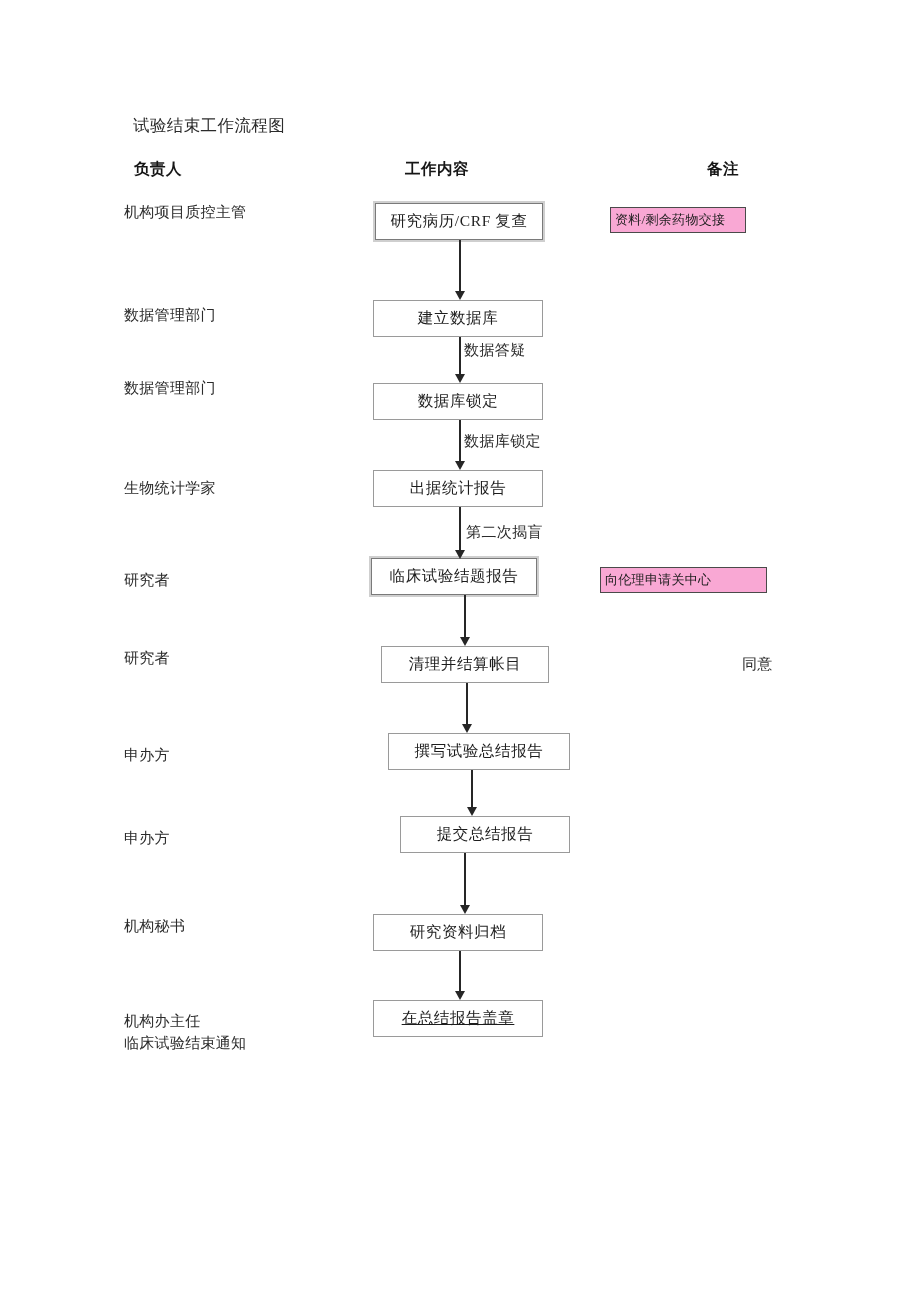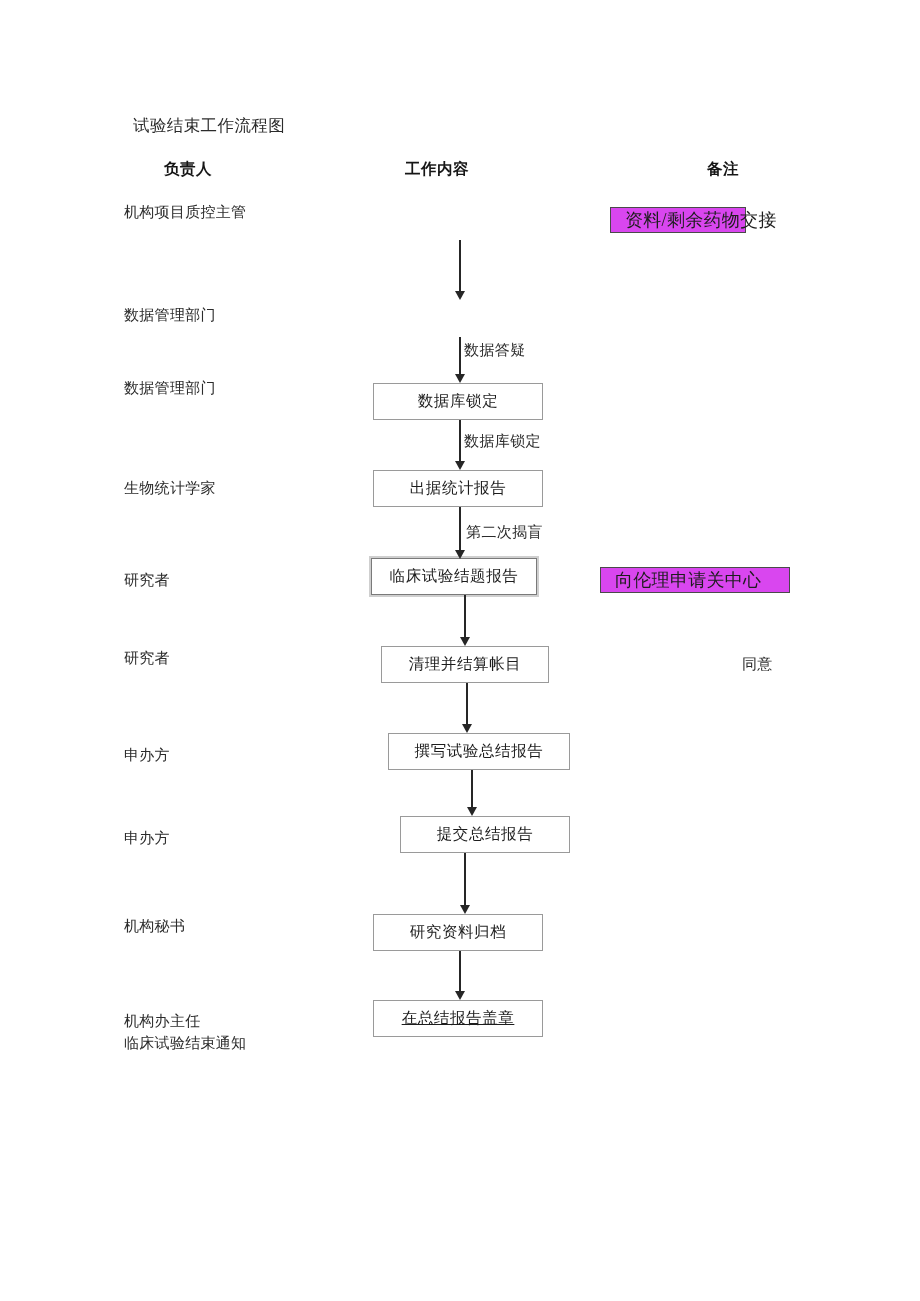--- a/index.html
+++ b/index.html
@@ -32,21 +32,21 @@
 
   
   .col-header {
     position: absolute;
     font-size: 15.5px;
     font-weight: bold;
     white-space: nowrap;
     color: #161616;
     letter-spacing: 0.5px;
   }
-  .col-header.h-owner   { left: 134px; top: 159px; margin-left: 30px; }
+  .col-header.h-owner   { left: 134px; top: 159px; }
   .col-header.h-content { left: 405px; top: 159px; }
   .col-header.h-remark  { left: 707px; top: 159px; }
 
   
   .role-label {
     position: absolute;
     font-size: 15px;
     white-space: nowrap;
     color: #2b2b2b;
     letter-spacing: 0.3px;
@@ -70,26 +70,26 @@
   .proc-box.emphasis {
     border: 1px solid #7a7a7a;
     box-shadow: 0 0 0 1px #ffffff inset, 0 0 0 2px #cfcfcf;
   }
 
   
   .note-box {
     position: absolute;
     box-sizing: border-box;
     border: 1px solid #4a4a4a;
-    background: #d946ef;
+    background: #f9a8d4;
     display: flex;
     align-items: center;
-    font-size: 18px;
+    font-size: 13px;
     color: #1d1d1d;
-    padding-left: 14px;
+    padding-left: 4px;
     white-space: nowrap;
     letter-spacing: 0.3px;
   }
   .note-text {
     position: absolute;
     font-size: 15px;
     color: #2b2b2b;
     white-space: nowrap;
     letter-spacing: 0.3px;
     margin-top: 46px;
@@ -142,21 +142,23 @@
   <div class="role-label" style="left:124px; top:378px;">数据管理部门</div>
   <div class="role-label" style="left:124px; top:478px;">生物统计学家</div>
   <div class="role-label" style="left:124px; top:570px;">研究者</div>
   <div class="role-label" style="left:124px; top:648px;">研究者</div>
   <div class="role-label" style="left:124px; top:745px;">申办方</div>
   <div class="role-label" style="left:124px; top:828px;">申办方</div>
   <div class="role-label" style="left:124px; top:916px;">机构秘书</div>
   <div class="role-label" style="left:124px; top:1011px;">机构办主任</div>
   <div class="role-label" style="left:124px; top:1033px;">临床试验结束通知</div>
 
-
+  <div class="proc-box emphasis" style="left:375px; top:203px; width:168px; height:37px;">研究病历/CRF 复查</div>
+
+  <div class="proc-box" style="left:373px; top:300px; width:170px; height:37px;">建立数据库</div>
 
   <div class="proc-box" style="left:373px; top:470px; width:170px; height:37px;">出据统计报告</div>
 
   <div class="proc-box" style="left:373px; top:383px; width:170px; height:37px;">数据库锁定</div>
 
   <div class="proc-box emphasis" style="left:371px; top:558px; width:166px; height:37px;">临床试验结题报告</div>
 
   <div class="proc-box" style="left:381px; top:646px; width:168px; height:37px;">清理并结算帐目</div>
 
   <div class="proc-box" style="left:388px; top:733px; width:182px; height:37px;">撰写试验总结报告</div>
@@ -210,17 +212,17 @@
     <div class="head" style="top:52px;"></div>
   </div>
 
   <div class="arrow" style="left:459px; top:951px; height:49px;">
     <div class="shaft" style="height:40px;"></div>
     <div class="head" style="top:40px;"></div>
   </div>
 
   <div class="note-box" style="left:610px; top:207px; width:136px; height:26px;">资料/剩余药物交接</div>
 
-  <div class="note-box" style="left:600px; top:567px; width:190px; height:26px;">向伦理申请关中心</div>
+  <div class="note-box" style="left:600px; top:567px; width:167px; height:26px;">向伦理申请关中心</div>
 
   <div class="note-text" style="left:742px; top:609px;">同意</div>
 
 </div>
 
 </body></html>

